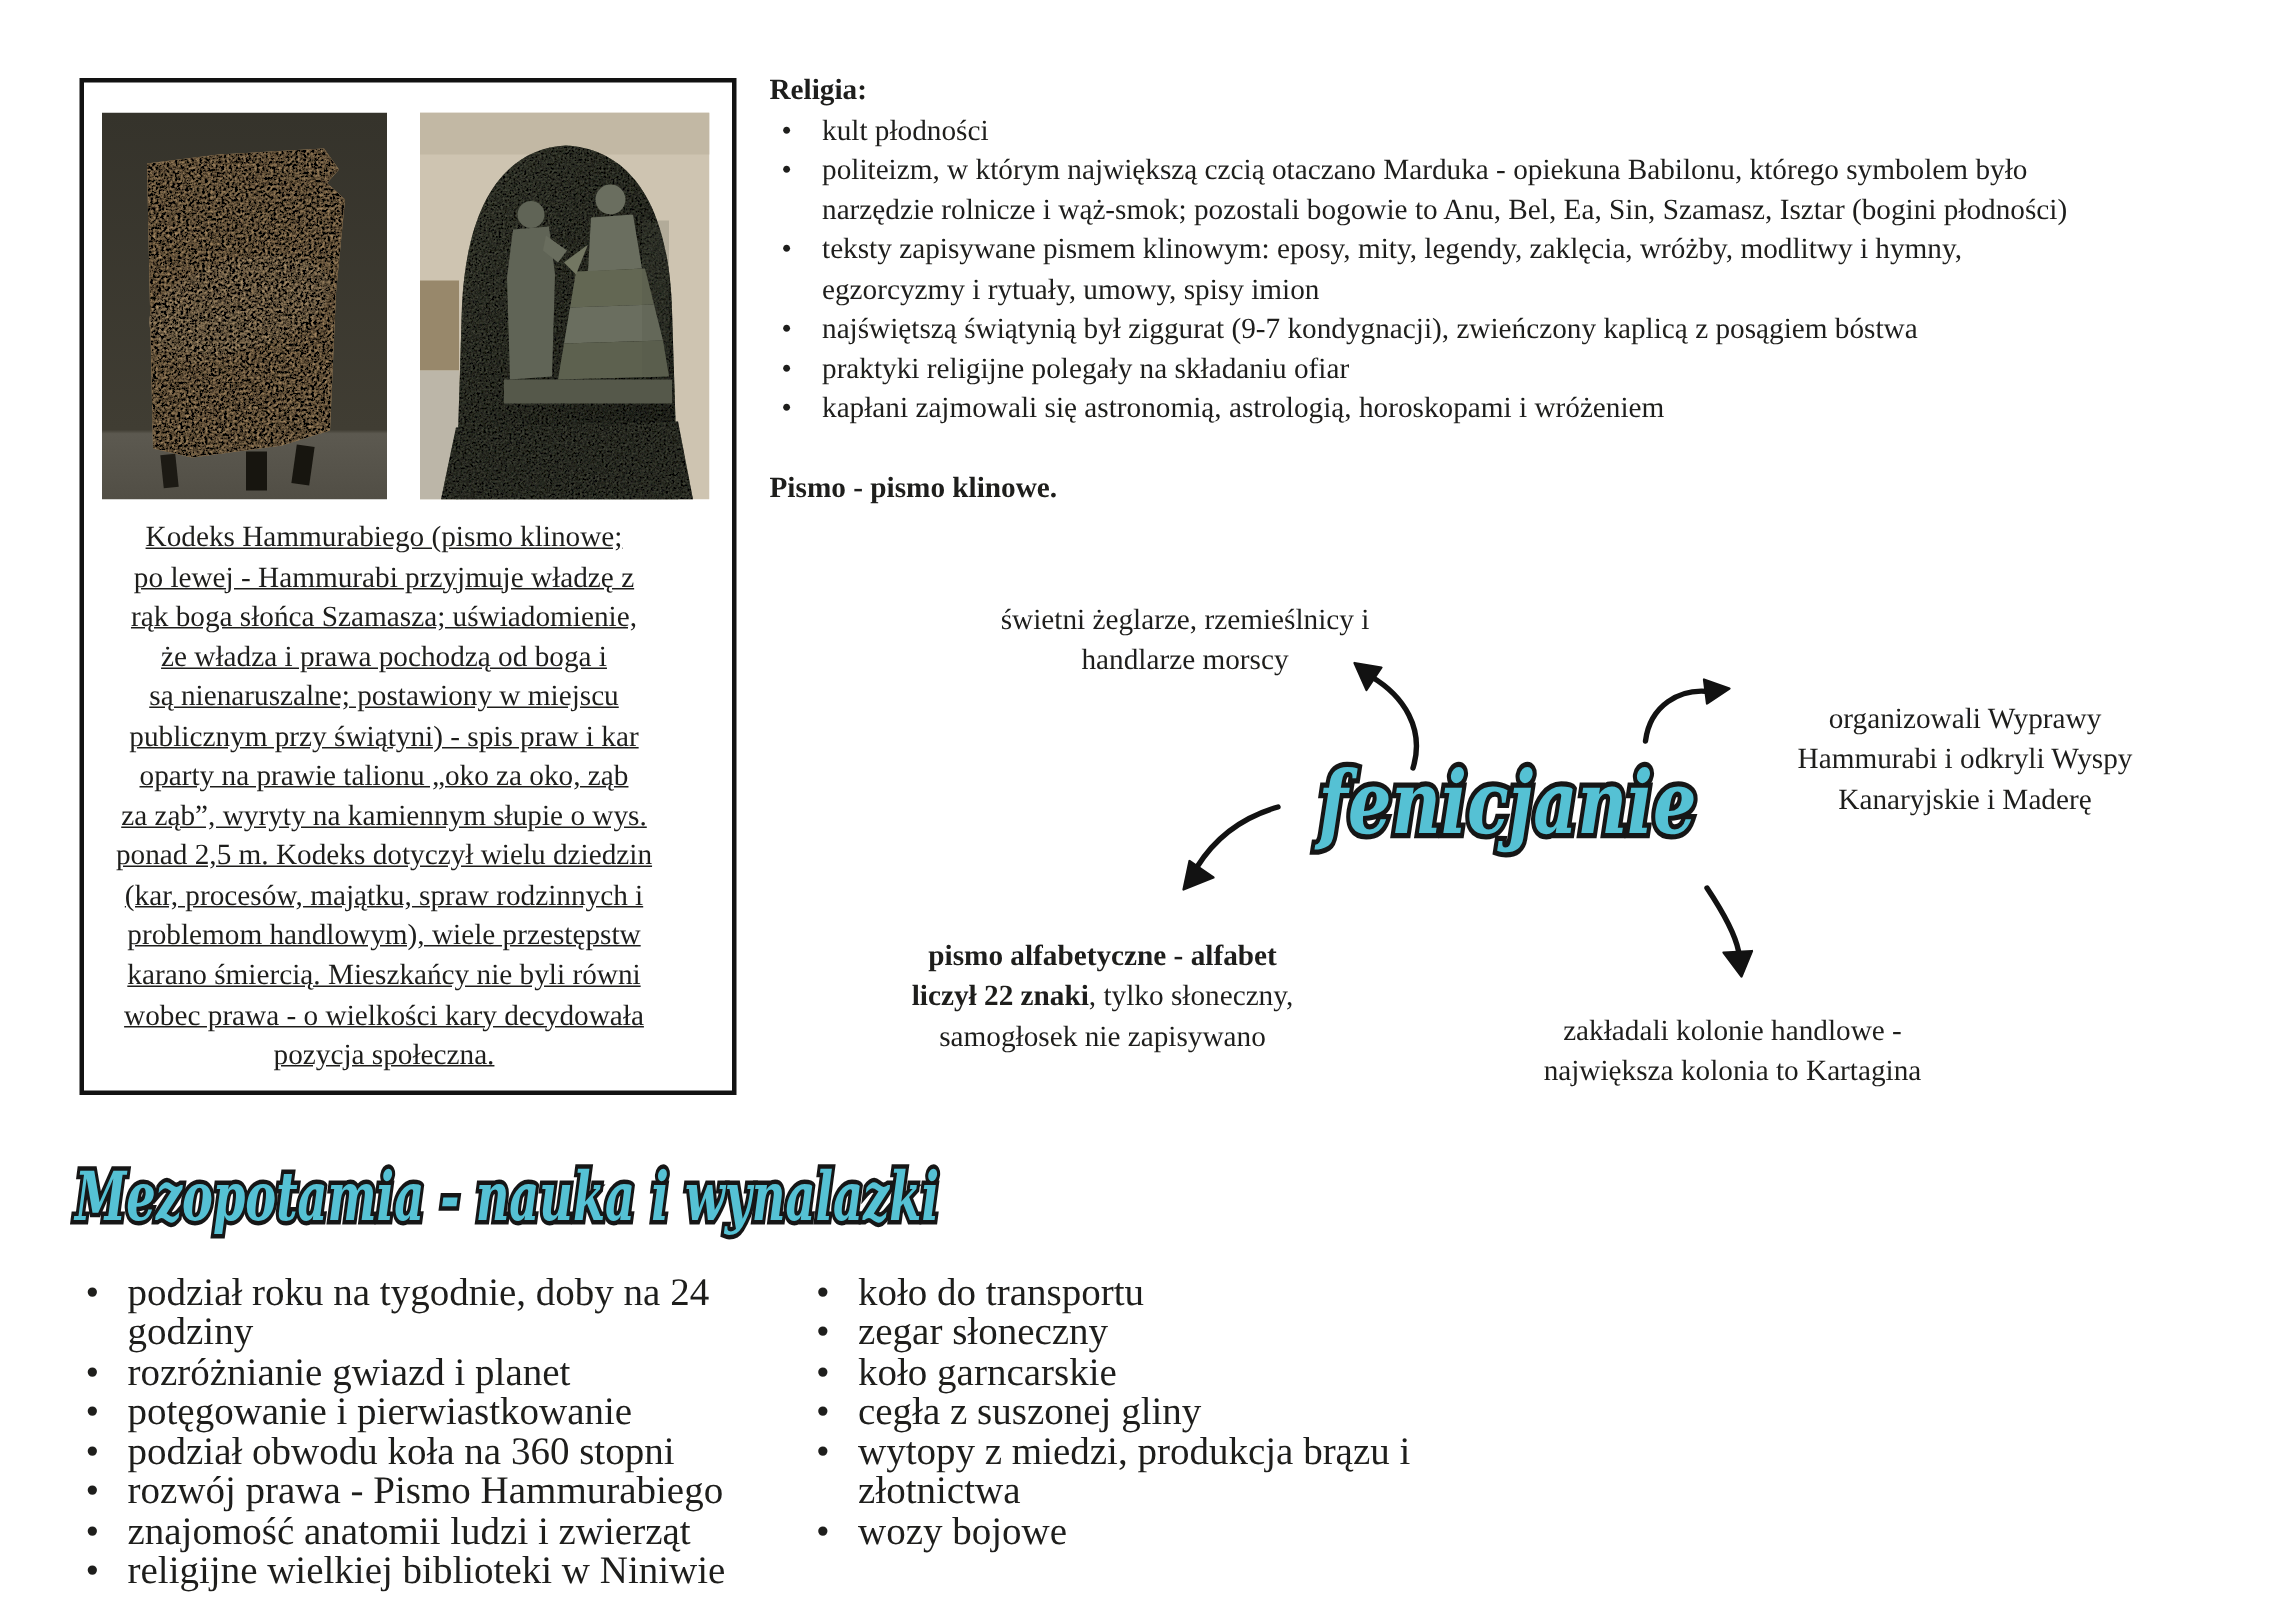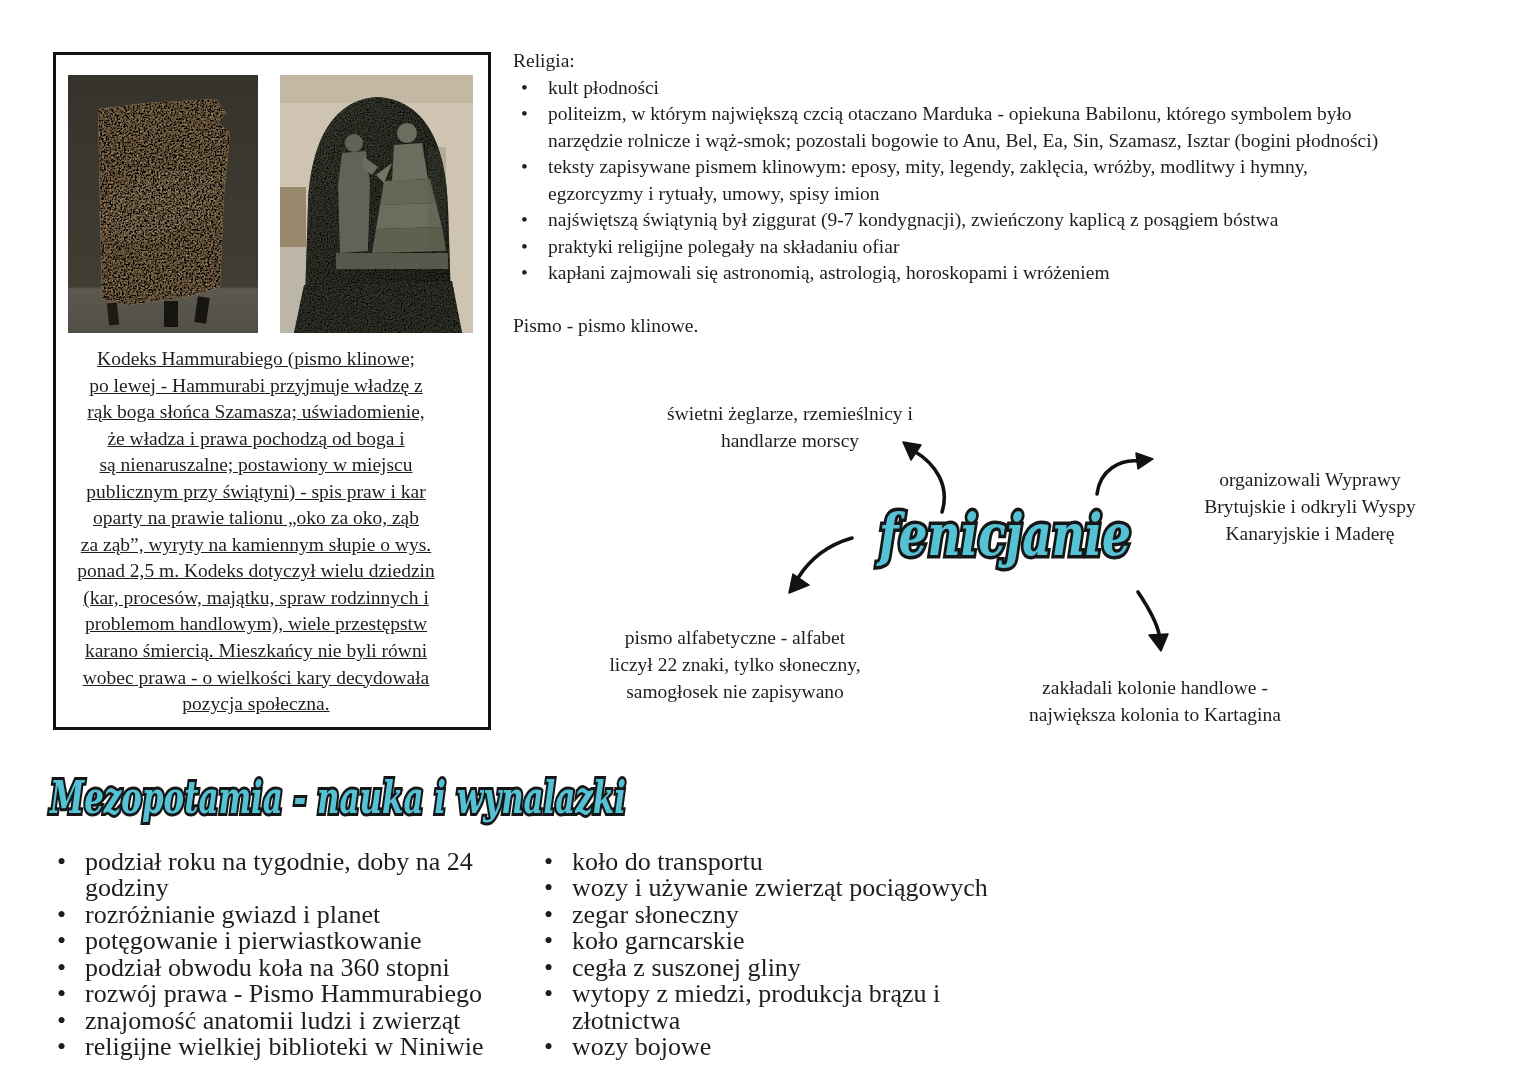--- a/index.html
+++ b/index.html
@@ -8,21 +8,21 @@
 
   
   .info-box{position:absolute;left:53px;top:52px;width:432px;height:672px;
             border:3px solid #121212;background:#fff;}
   .img-frame{position:absolute;display:block;}
   .caption{position:absolute;left:56px;top:346px;width:400px;text-align:center;
            font-size:19.5px;line-height:26.55px;white-space:pre-line;text-decoration:underline;}
 
   
   .religion{position:absolute;left:513px;top:48px;width:995px;font-size:19.5px;line-height:26.5px;}
-  .bold{font-weight:normal;}
+  .bold{font-weight:bold;}
   ul.bullets{margin:0;padding:0;list-style:none;}
   ul.bullets li{position:relative;padding-left:35px;white-space:pre-line;}
   ul.bullets li::before{content:"\2022";position:absolute;left:8px;top:0;}
   .pismo{margin-top:26px;}
 
   
   .mm-node{position:absolute;text-align:center;font-size:19.5px;line-height:27px;white-space:pre-line;}
   .mm-arrow{position:absolute;}
   .mm-arrow path{fill:none;stroke:#121212;stroke-width:3.6;stroke-linecap:round;}
   .mm-arrow polygon{fill:#121212;stroke:#121212;stroke-linejoin:round;stroke-width:1.5;}
@@ -136,21 +136,21 @@
       <li>praktyki religijne polegały na składaniu ofiar</li>
       <li>kapłani zajmowali się astronomią, astrologią, horoskopami i wróżeniem</li>
     </ul>
     <div class="bold pismo">Pismo - pismo klinowe.</div>
   </div>
 
   <div class="mm-node" style="left:610px;top:400px;width:360px;">świetni żeglarze, rzemieślnicy i
 handlarze morscy</div>
 
   <div class="mm-node" style="left:1170px;top:466px;width:280px;">organizowali Wyprawy
-Brytujskie i odkryli Wyspy
+Hammurabi i odkryli Wyspy
 Kanaryjskie i Maderę</div>
 
   <div class="mm-node" style="left:565px;top:624px;width:340px;"><span class="bold">pismo alfabetyczne - alfabet
 liczył 22 znaki</span><span>, tylko słoneczny,
 samogłosek nie zapisywano</span></div>
 
   <div class="mm-node" style="left:985px;top:674px;width:340px;">zakładali kolonie handlowe -
 największa kolonia to Kartagina</div>
 
   <svg class="script-svg" style="left:865px;top:489px;" width="280" height="105" viewBox="0 0 280 105">
@@ -185,21 +185,20 @@
       <li>potęgowanie i pierwiastkowanie</li>
       <li>podział obwodu koła na 360 stopni</li>
       <li>rozwój prawa - Pismo Hammurabiego</li>
       <li>znajomość anatomii ludzi i zwierząt</li>
       <li>religijne wielkiej biblioteki w Niniwie</li>
     </ul>
   </div>
   <div class="list-col" style="left:535px;top:849px;">
     <ul class="bullets">
       <li>koło do transportu</li>
-      <li>wozy i używanie zwierząt pociągowych</li>
       <li>zegar słoneczny</li>
       <li>koło garncarskie</li>
       <li>cegła z suszonej gliny</li>
       <li>wytopy z miedzi, produkcja brązu i złotnictwa</li>
       <li>wozy bojowe</li>
     </ul>
   </div>
 
 </div>
 

